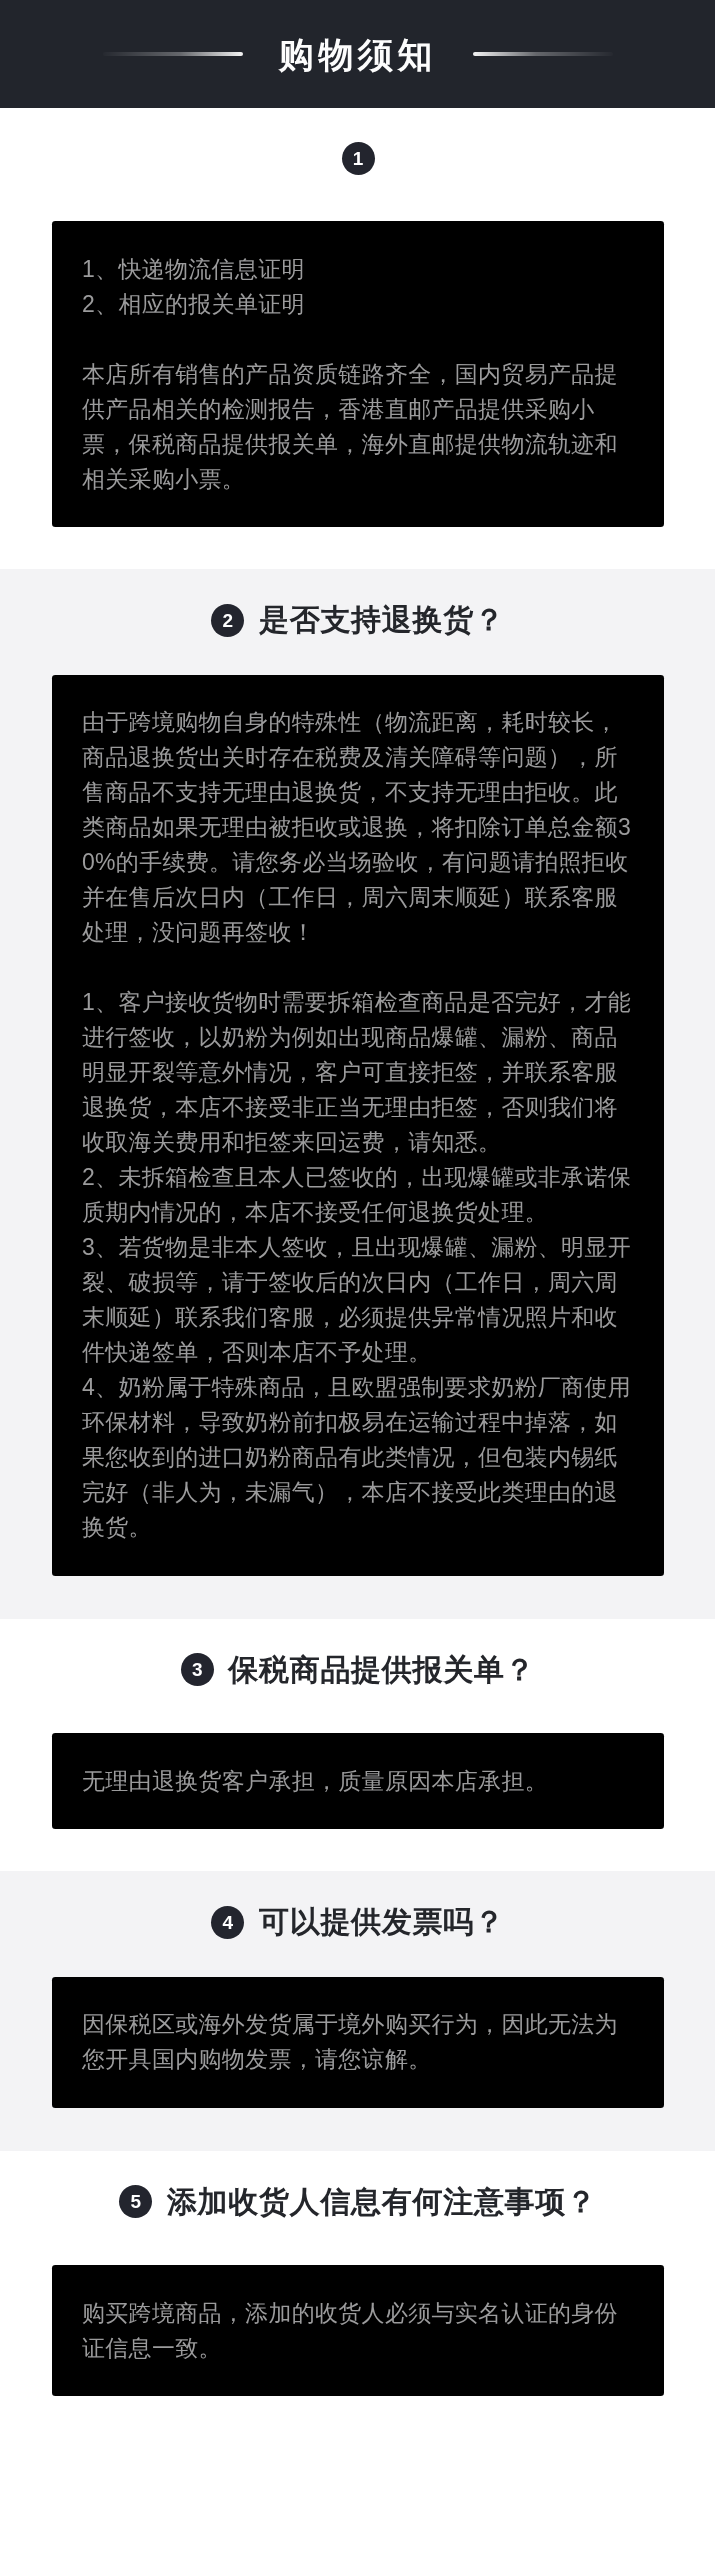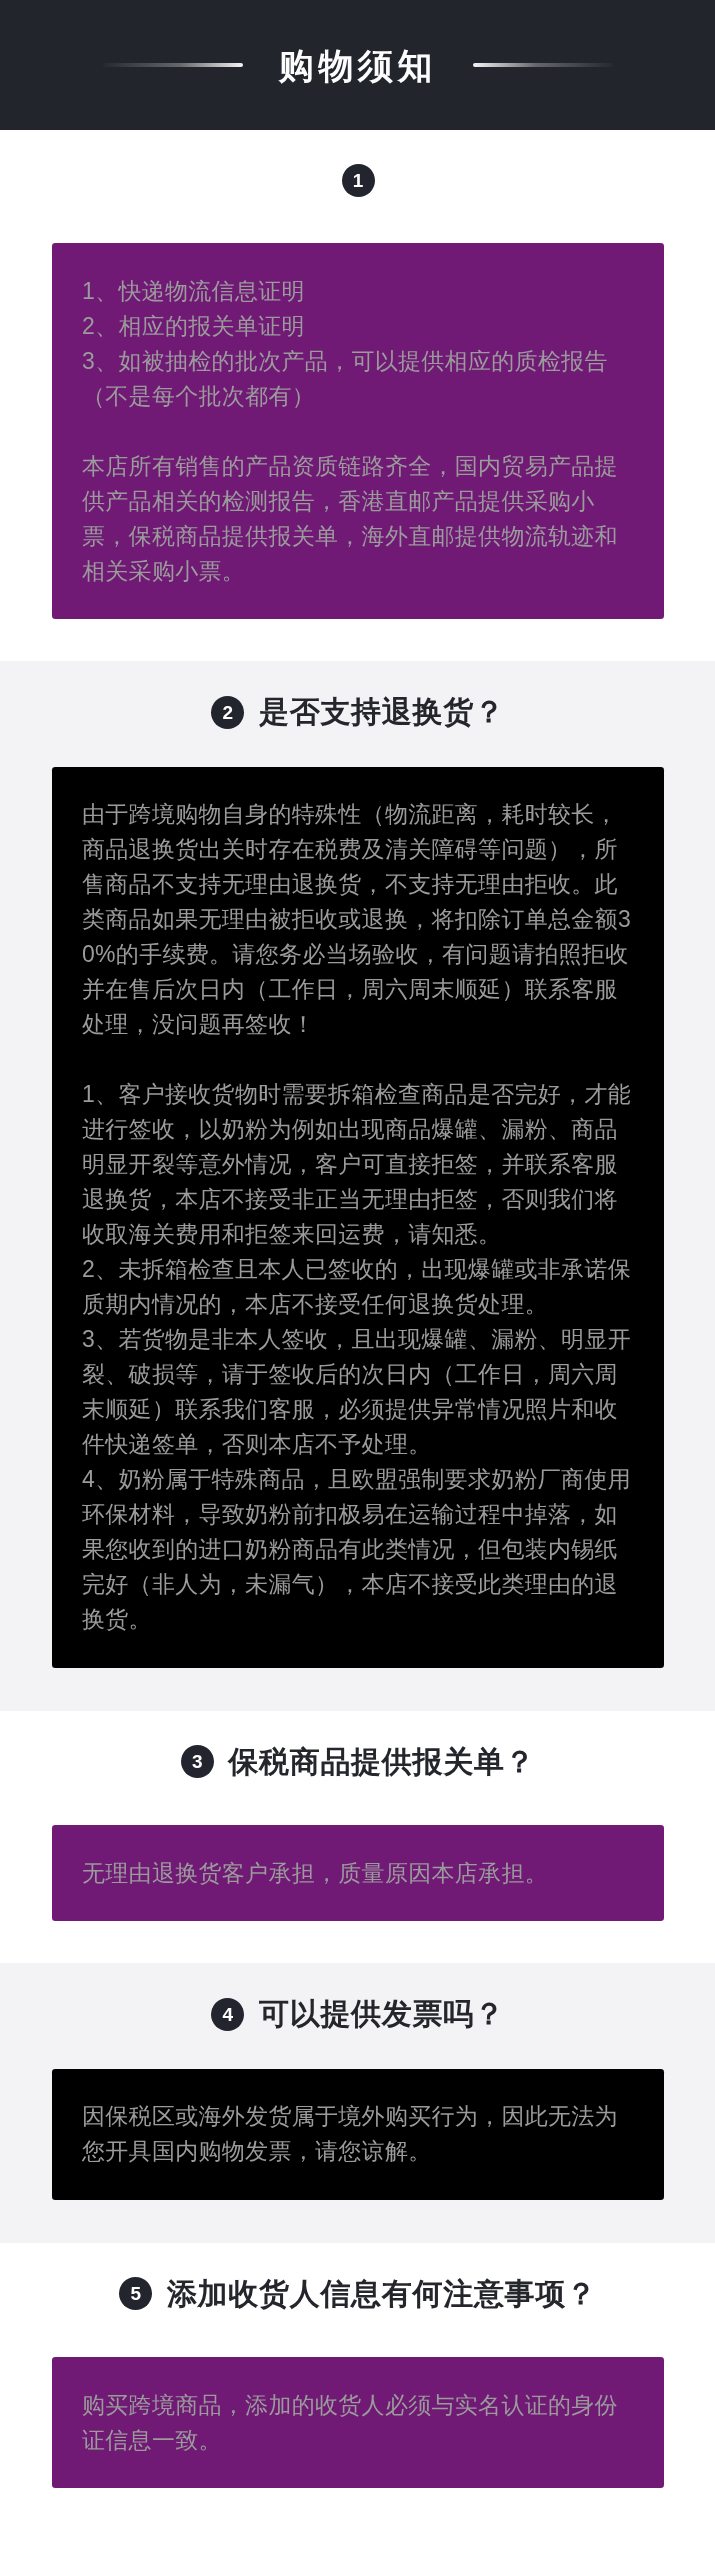--- a/index.html
+++ b/index.html
@@ -8,21 +8,21 @@
     width: 716px;
     min-height: 2576px;
     margin: 0 auto;
     background: #ffffff;
     font-family: "Liberation Sans", "DejaVu Sans", sans-serif;
     box-sizing: border-box;
   }
 
   
   .hero {
-    height: 130px;
+    height: 108px;
     background: #22252c;
     display: flex;
     align-items: center;
     justify-content: center;
     gap: 36px;
   }
   .hero-title {
     margin: 0;
     color: #fdfdfd;
     font-size: 35px;
@@ -73,21 +73,21 @@
     letter-spacing: 0.7px;
     line-height: 1.15;
     white-space: nowrap;
   }
 
   .box {
     margin: 0 52px;
     border-radius: 3.3px;
     padding: 30.5px 30px;
   }
-  .box.gray-box  { background: #701a75; margin-top: 46px; }
+  .box.gray-box  { background: #000000; margin-top: 46px; }
   .box.inner-white { background: #000000; }
 
   .box p {
     margin: 0;
     font-size: 23px;
     line-height: 35px;
     letter-spacing: 0.3px;
     color: #9b9b9c;
     text-align: left;
     word-break: break-all;
@@ -107,21 +107,20 @@
     <span class="hline right"></span>
   </header>
 
   <section class="sec white">
     <div class="sec-heading">
       <span class="badge">1</span>
     </div>
     <div class="box gray-box">
       <p>1、快递物流信息证明</p>
       <p>2、相应的报关单证明</p>
-      <p>3、如被抽检的批次产品，可以提供相应的质检报告（不是每个批次都有）</p>
       <p class="gap">本店所有销售的产品资质链路齐全，国内贸易产品提供产品相关的检测报告，香港直邮产品提供采购小票，保税商品提供报关单，海外直邮提供物流轨迹和相关采购小票。</p>
     </div>
   </section>
 
   <section class="sec band">
     <div class="sec-heading">
       <span class="badge">2</span>
       <h2 class="sec-title">是否支持退换货？</h2>
     </div>
     <div class="box inner-white">

